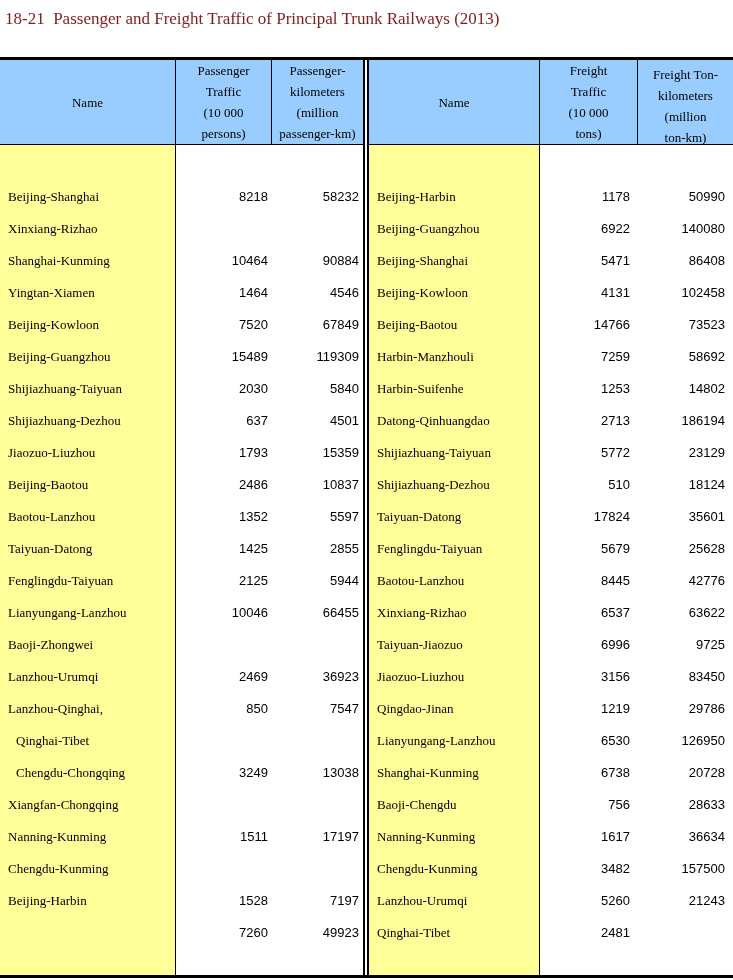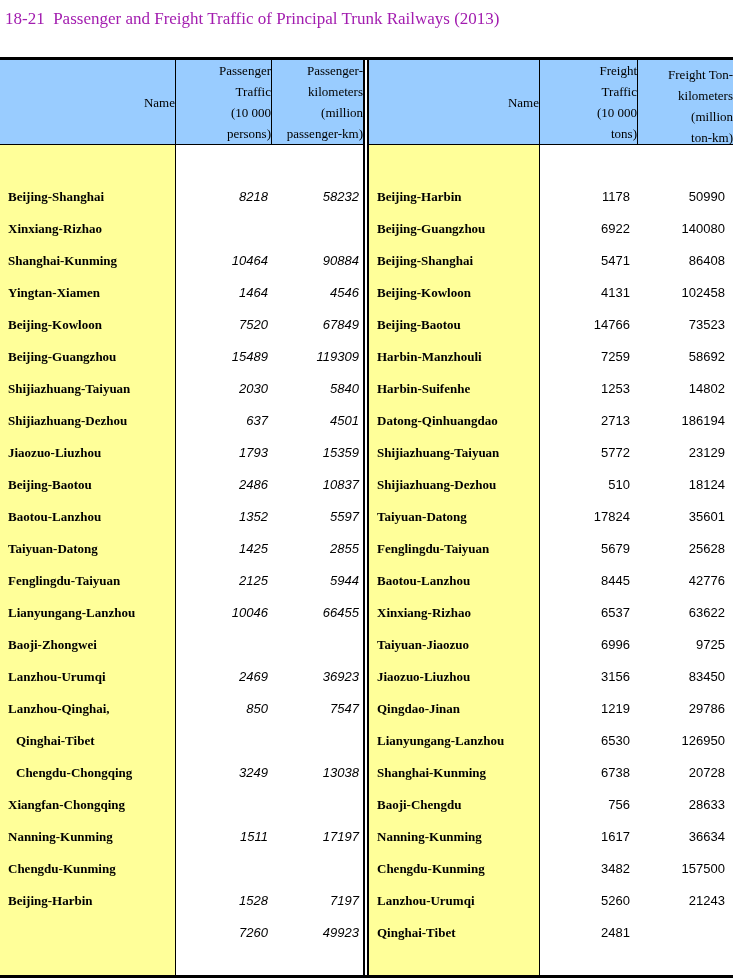--- a/index.html
+++ b/index.html
@@ -13,21 +13,21 @@
     width: 733px; height: 980px;
     position: relative;
     font-family: "Liberation Serif", serif;
     color: #000;
     overflow: hidden;
   }
   .page-title {
     position: absolute; top: 9px; left: 5px;
     font-size: 17px; font-family: "Liberation Serif", serif;
     white-space: pre;
-    color: #a21caf;
+    color: #7f1d1d;
   }
   .table-wrap {
     position: absolute; top: 57px; left: 0;
     width: 733px; height: 921px;
     border-top: 3px solid var(--border-color);
     border-bottom: 3px solid var(--border-color);
     display: flex;
   }
   .panel { display: flex; flex-direction: column; }
   .panel.left  { width: 363px; }
@@ -40,53 +40,52 @@
   }
   
   .head-row {
     display: flex; height: 85px;
     background: var(--header-bg);
     border-bottom: 1px solid var(--border-color);
     font-size: 13px;
   }
   .head-cell {
     display: flex; flex-direction: column;
-    justify-content: center; align-items: flex-end;
+    justify-content: center; align-items: center;
     text-align: center; line-height: 21px;
   }
   .head-cell .hline { line-height: 21px; }
   .bord-r { border-right: 1px solid var(--border-color); }
   .panel.left  .h-name { width: 176px; }
   .panel.left  .h-c1   { width: 96px; }
   .panel.left  .h-c2   { width: 91px; }
   .panel.right .h-name { width: 171px; }
   .panel.right .h-c1   { width: 98px; }
   .panel.right .h-c2   { width: 95px; margin-top: 8px; }
   
   .data-area { flex: 1; display: flex; align-items: stretch; }
   .col { padding-top: 36px; }
   .name-col {
     background: var(--name-bg);
     border-right: 1px solid var(--border-color);
-    font-weight: bold;
   }
   .panel.left  .name-col { width: 176px; }
   .panel.left  .v1-col   { width: 96px; }
   .panel.left  .v2-col   { width: 91px; }
   .panel.right .name-col { width: 171px; }
   .panel.right .v1-col   { width: 98px; padding-left: 36px; }
   .panel.right .v2-col   { width: 95px; }
   .cell { height: 32px; line-height: 32px; white-space: nowrap; overflow: hidden; }
   .cell.name { font-family: "Liberation Serif", serif; font-size: 13px; padding-left: 8px; }
   .cell.name.indent { padding-left: 16px; }
   .cell.num {
     font-family: "Liberation Sans", sans-serif;
     font-size: 13px; text-align: right;
   }
-  .panel.left  .cell.num { padding-right: 4px; font-style: italic; }
+  .panel.left  .cell.num { padding-right: 4px; }
   .panel.right .cell.num { padding-right: 8px; }
 </style>
 </head>
 <body>
 
 <div class="page-title">18-21  Passenger and Freight Traffic of Principal Trunk Railways (2013)</div>
 
 <div class="table-wrap">
 
   <div class="panel left">

